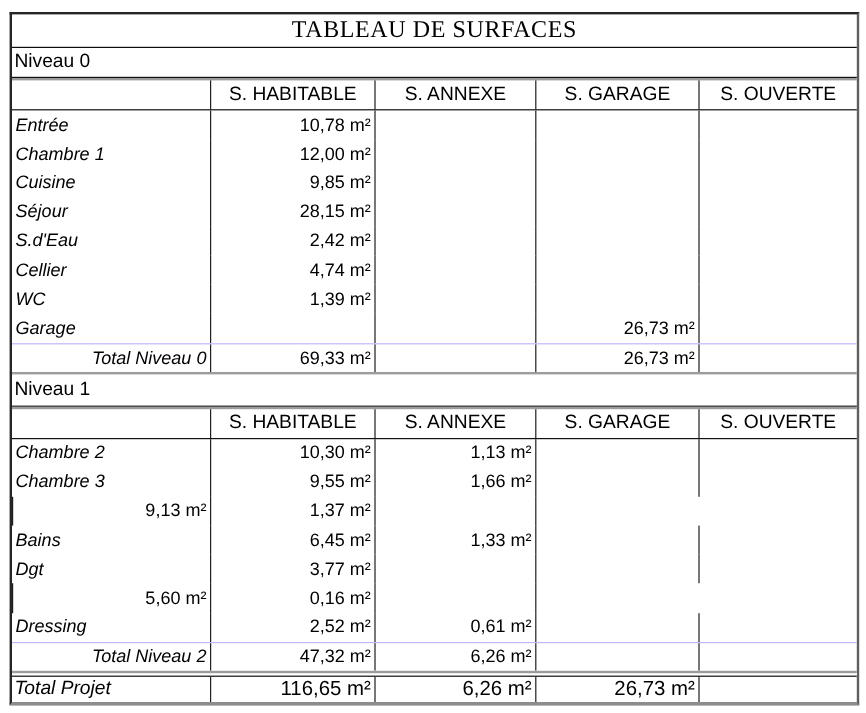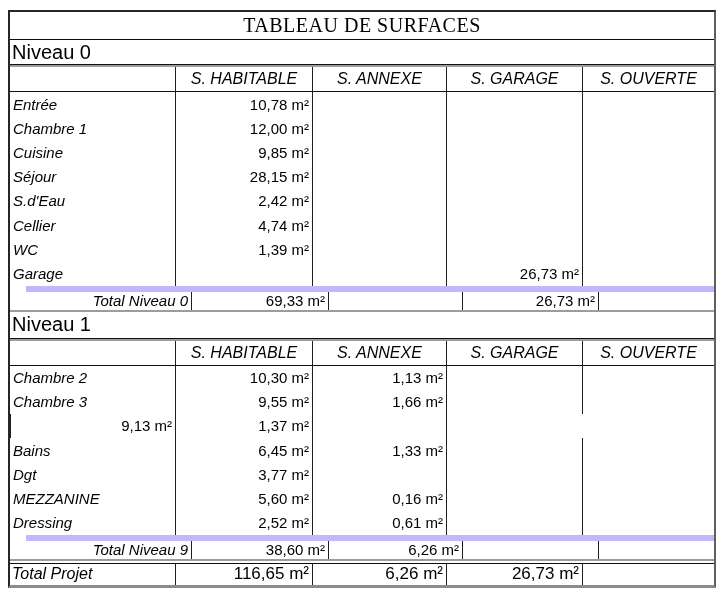--- a/index.html
+++ b/index.html
@@ -26,21 +26,21 @@
     flex: none; height: 28px; box-sizing: border-box;
     border-bottom: 1px solid #0d0d0d;
     display: flex; align-items: center; justify-content: center;
     font-size: 20px; letter-spacing: 0.5px; font-family: Liberation Serif, serif;
   }
   .section-row {
     flex: none; height: 25px; box-sizing: border-box;
     border-bottom: 1px solid #101010;
     display: flex; align-items: center;
     padding-left: 2px;
-    font-size: 20px;
+    font-size: 16px;
   }
   .section-row.second { height: 27px; }
   .gray-divider { flex: none; height: 2px; background: #9c9c9c; }
   .double-sep {
     flex: none; height: 5px; box-sizing: border-box;
     border-top: 2px solid #9c9c9c;
     border-bottom: 1px solid #0d0d0d;
     background: #fff;
   }
   .grid {
@@ -48,36 +48,34 @@
     grid-template-columns: 165px 137px 134px 136px 1fr;
   }
   .header-row {
     flex: none; height: 25px; box-sizing: border-box;
     border-bottom: 1px solid #101010;
   }
   .header-row .cell {
     display: flex; align-items: center; justify-content: center;
     font-size: 16px;
     box-sizing: border-box;
-    font-style: italic;
   }
   .cell.vline { border-left: 1px solid #1f1f1f; }
   .data-row { flex: none; height: 24.2px; }
   .data-row .cell {
     display: flex; align-items: center;
     box-sizing: border-box;
     font-size: 15px;
     overflow: hidden; white-space: nowrap;
   }
   .cell.name { justify-content: flex-start; padding-left: 3px; font-style: italic; }
   .cell.val  { justify-content: flex-end; padding-right: 3px; }
   .total-row {
     flex: none; height: 24px; box-sizing: border-box;
-    border-top: 6px solid #c4b5fd;
-    margin-left: 16px;
+    border-top: 1px solid #c4b5fd;
   }
   .total-row .cell {
     display: flex; align-items: center;
     box-sizing: border-box;
     font-size: 15px;
     white-space: nowrap;
   }
   .total-row .cell.name { justify-content: flex-end; padding-right: 3px; }
   .grand-total-row { flex: 1; min-height: 20px; }
   .grand-total-row .cell {
@@ -234,39 +232,38 @@
 
       <div class="data-row grid">
         <div class="cell name">Dgt</div>
         <div class="cell val vline">3,77 m²</div>
         <div class="cell val vline"></div>
         <div class="cell val vline"></div>
         <div class="cell val vline"></div>
       </div>
 
       <div class="data-row grid">
-        <div class="cell name">MEZZANINE</div>
         <div class="cell val vline">5,60 m²</div>
         <div class="cell val vline">0,16 m²</div>
         <div class="cell val vline"></div>
         <div class="cell val vline"></div>
       </div>
 
       <div class="data-row grid">
         <div class="cell name">Dressing</div>
         <div class="cell val vline">2,52 m²</div>
         <div class="cell val vline">0,61 m²</div>
         <div class="cell val vline"></div>
         <div class="cell val vline"></div>
       </div>
     </div>
 
   <div class="total-row grid">
-    <div class="cell name">Total Niveau 9</div>
-    <div class="cell val vline">38,60 m²</div>
+    <div class="cell name">Total Niveau 2</div>
+    <div class="cell val vline">47,32 m²</div>
     <div class="cell val vline">6,26 m²</div>
     <div class="cell val vline"></div>
     <div class="cell val vline"></div>
   </div>
 
   <div class="double-sep"></div>
 
   <div class="grand-total-row grid">
     <div class="cell name">Total Projet</div>
     <div class="cell val vline">116,65 m²</div>

